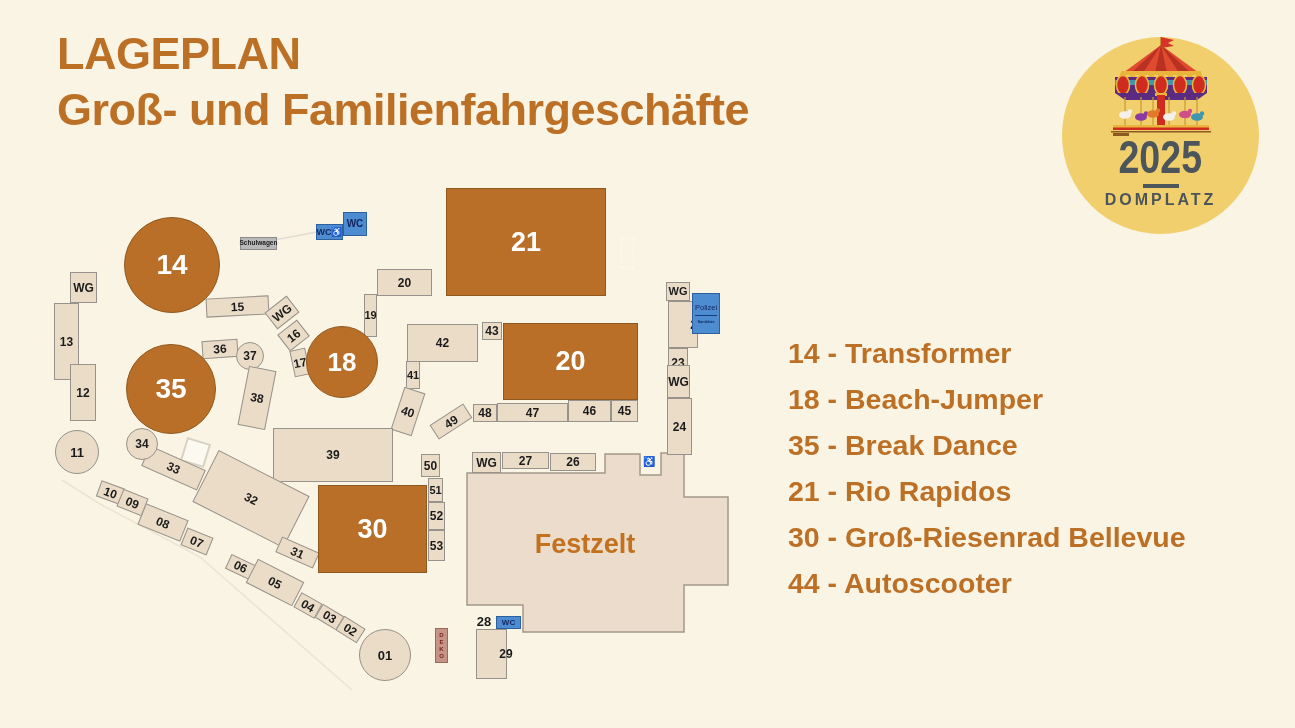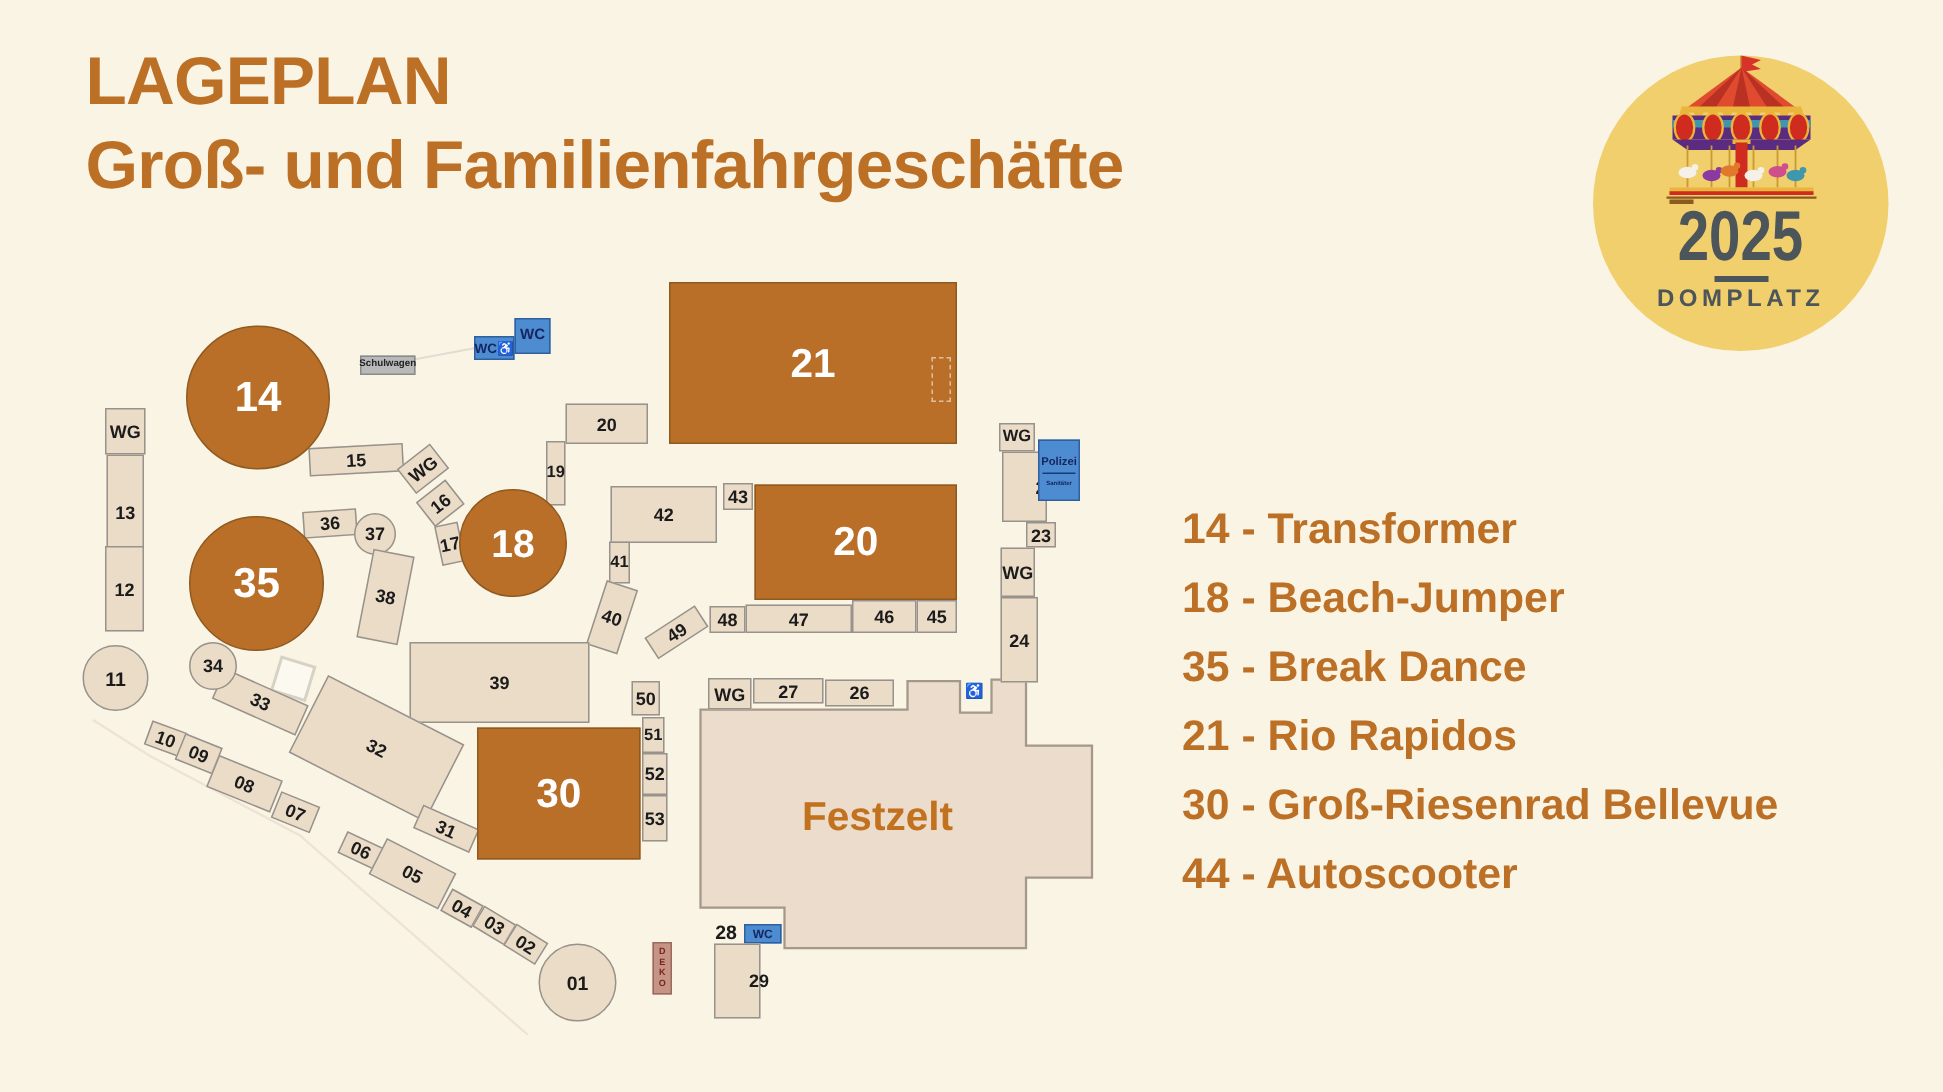--- a/index.html
+++ b/index.html
@@ -32,21 +32,21 @@
         writing-mode:vertical-rl;text-orientation:upright;letter-spacing:1px;}
   .ghost{background:#fcf9f1;border:2px solid #d8d2c4;}
   .dashed{background:transparent;border:1.5px dashed rgba(255,255,255,.55);}
   .plain{background:transparent;border:none;}
   .festzelt-label{position:absolute;left:520px;top:529px;width:130px;text-align:center;
         font-size:27px;font-weight:700;color:#c2711f;}
   
   .police{position:absolute;left:692px;top:293px;width:28px;height:41px;box-sizing:border-box;
         background:#4e8cd2;border:1px solid #2e5f9e;display:flex;flex-direction:column;
         align-items:center;justify-content:center;}
-  .police-l1{font-size:7.5px;font-weight:700;color:#15255e;}
+  .police-l1{font-size:7.5px;font-weight:400;color:#15255e;}
   .police-div{width:22px;height:1px;background:#173a7a;margin:3px 0;}
   .police-l2{font-size:4px;font-weight:700;color:#15255e;}
 </style>
 </head>
 <body>
 
 <div class="canvas">
 
   <div class="title">
     <div>LAGEPLAN</div>
@@ -127,21 +127,21 @@
     </div>
 
   <svg class="map-svg" width="1295" height="728">
     <polyline points="62,480 100,504 200,557 352,690" fill="none" stroke="#ece3d2" stroke-width="1.5"></polyline>
     <line x1="258" y1="243" x2="317" y2="232" stroke="#e2ddd2" stroke-width="1.5"></line>
     <polygon points="467,473 605,473 605,454 640,454 640,475 661,475 661,453 684,453 684,497 728,497 728,585 684,585 684,632 523,632 523,605 467,605" fill="#ecdccb" stroke="#a39889" stroke-width="1.5"></polygon>
   </svg>
 
   <div>
       <div class="plot stand" style="left: 70px; top: 272px; width: 27px; height: 31px;">WG</div>
-      <div class="plot stand" style="left: 71px; top: 303px; width: 25px; height: 77px;">13</div>
+      <div class="plot stand" style="left: 54px; top: 303px; width: 25px; height: 77px;">13</div>
       <div class="plot stand" style="left: 70px; top: 364px; width: 26px; height: 57px;">12</div>
       <div class="plot stand circle" style="left: 55px; top: 430px; height: 44px; width: 44px; font-size: 13px;">11</div>
       <div class="plot ghost" style="left: 183px; top: 440px; width: 25px; height: 25px; transform: rotate(17deg);"></div>
       <div class="plot gray" style="left: 240px; top: 237px; width: 37px; height: 13px; font-size: 6.5px;">Schulwagen</div>
       <div class="plot wc" style="left: 316px; top: 224px; width: 27px; height: 16px; font-size: 9px;">WC♿</div>
       <div class="plot wc" style="left: 343px; top: 212px; width: 24px; height: 24px; font-size: 10px;">WC</div>
       <div class="plot stand" style="left: 206px; top: 297px; width: 63px; height: 19px; transform: rotate(-3deg);">15</div>
       <div class="plot stand" style="left: 268px; top: 302px; width: 28px; height: 21px; transform: rotate(-38deg);">WG</div>
       <div class="plot stand" style="left: 281px; top: 325px; width: 25px; height: 21px; transform: rotate(-38deg);">16</div>
       <div class="plot stand" style="left: 292px; top: 349px; width: 16px; height: 27px; transform: rotate(-12deg);">17</div>
@@ -158,21 +158,21 @@
       <div class="plot stand" style="left: 497px; top: 403px; width: 71px; height: 19px;">47</div>
       <div class="plot stand" style="left: 568px; top: 400px; width: 43px; height: 22px;">46</div>
       <div class="plot stand" style="left: 611px; top: 400px; width: 27px; height: 22px;">45</div>
       <div class="plot stand" style="left: 431px; top: 413px; width: 40px; height: 17px; transform: rotate(-33deg);">49</div>
       <div class="plot stand" style="left: 421px; top: 454px; width: 19px; height: 23px;">50</div>
       <div class="plot stand" style="left: 428px; top: 478px; width: 15px; height: 24px; font-size: 11px;">51</div>
       <div class="plot stand" style="left: 428px; top: 502px; width: 17px; height: 28px;">52</div>
       <div class="plot stand" style="left: 428px; top: 530px; width: 17px; height: 31px;">53</div>
       <div class="plot stand" style="left: 666px; top: 282px; width: 24px; height: 19px; font-size: 11px;">WG</div>
       <div class="plot stand" style="left: 668px; top: 301px; width: 19px; height: 47px; padding-left: 28px;">22</div>
-      <div class="plot stand" style="left: 668px; top: 348px; width: 20px; height: 17px; margin-left: 16px;">23</div>
+      <div class="plot stand" style="left: 668px; top: 348px; width: 20px; height: 29px;">23</div>
       <div class="plot stand" style="left: 667px; top: 365px; width: 23px; height: 33px;">WG</div>
       <div class="plot stand" style="left: 667px; top: 398px; width: 25px; height: 57px;">24</div>
       <div class="plot plain" style="left: 642px; top: 455px; width: 16px; height: 14px; font-size: 10px;">♿</div>
       <div class="plot stand" style="left: 273px; top: 428px; width: 120px; height: 54px;">39</div>
       <div class="plot stand" style="left: 143px; top: 457px; width: 61px; height: 22px; transform: rotate(24deg);">33</div>
       <div class="plot stand" style="left: 200px; top: 470px; width: 102px; height: 58px; transform: rotate(27deg);">32</div>
       <div class="plot stand" style="left: 277px; top: 544px; width: 41px; height: 17px; transform: rotate(24deg);">31</div>
       <div class="plot stand" style="left: 98px; top: 484px; width: 25px; height: 17px; transform: rotate(20deg);">10</div>
       <div class="plot stand" style="left: 119px; top: 493px; width: 27px; height: 19px; transform: rotate(22deg);">09</div>
       <div class="plot stand" style="left: 140px; top: 511px; width: 46px; height: 23px; transform: rotate(22deg);">08</div>
@@ -187,21 +187,21 @@
       <div class="plot stand" style="left: 472px; top: 452px; width: 29px; height: 21px;">WG</div>
       <div class="plot stand" style="left: 502px; top: 452px; width: 47px; height: 17px;">27</div>
       <div class="plot stand" style="left: 550px; top: 453px; width: 46px; height: 18px;">26</div>
       <div class="plot plain" style="left: 472px; top: 613px; width: 24px; height: 16px; font-size: 13px;">28</div>
       <div class="plot wc" style="left: 496px; top: 616px; width: 25px; height: 13px; font-size: 8px;">WC</div>
       <div class="plot stand" style="left: 476px; top: 629px; width: 22px; height: 50px; padding-left: 29px;">29</div>
       <div class="plot ride circle" style="left: 124px; top: 217px; height: 96px; width: 96px; font-size: 28px;">14</div>
       <div class="plot ride circle" style="left: 126px; top: 344px; height: 90px; width: 90px; font-size: 28px;">35</div>
       <div class="plot ride circle" style="left: 306px; top: 326px; height: 72px; width: 72px; font-size: 26px;">18</div>
       <div class="plot stand circle" style="left: 126px; top: 428px; height: 32px; width: 32px; font-size: 12px;">34</div>
-      <div class="plot ride" style="left: 446px; top: 188px; width: 192px; height: 108px; font-size: 27px;">21</div>
+      <div class="plot ride" style="left: 446px; top: 188px; width: 160px; height: 108px; font-size: 27px;">21</div>
       <div class="plot ride" style="left: 503px; top: 323px; width: 135px; height: 77px; font-size: 27px;">20</div>
       <div class="plot ride" style="left: 318px; top: 485px; width: 109px; height: 88px; font-size: 27px;">30</div>
       <div class="plot dashed" style="left: 621px; top: 238px; width: 13px; height: 30px;"></div>
     </div>
 
   <div class="festzelt-label">Festzelt</div>
 
   <div class="police">
     <div class="police-l1">Polizei</div>
     <div class="police-div"></div>

